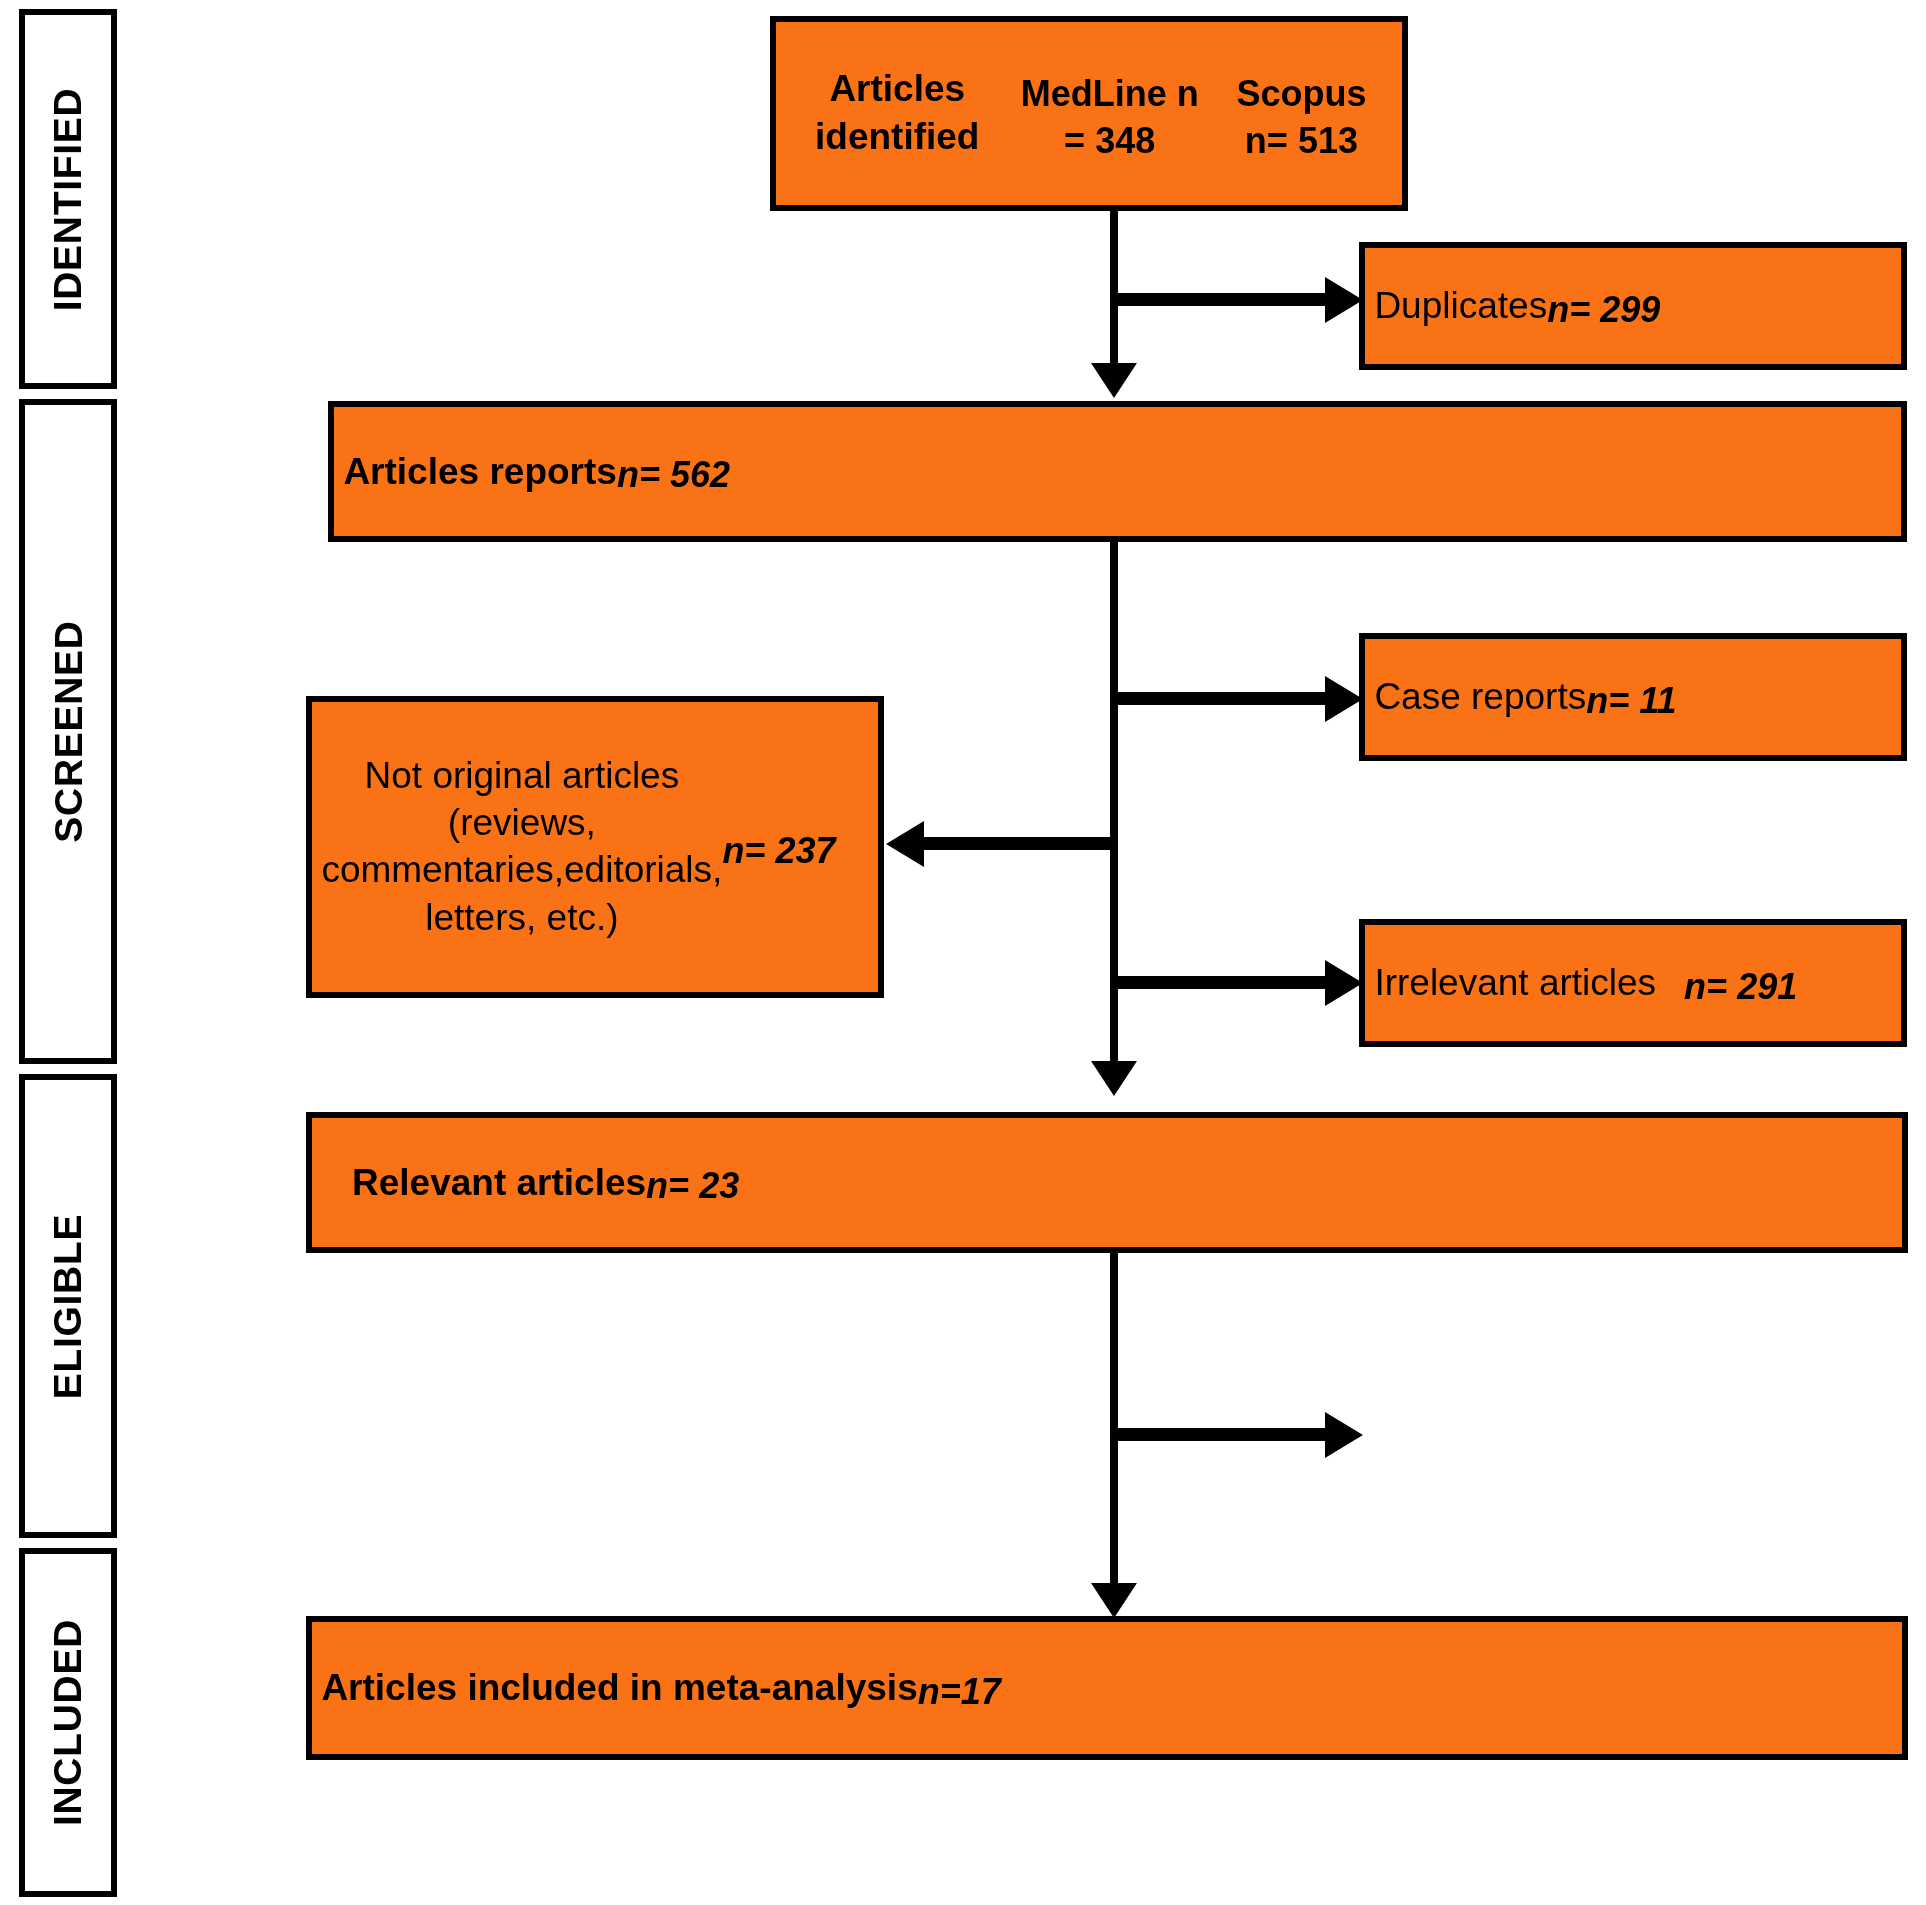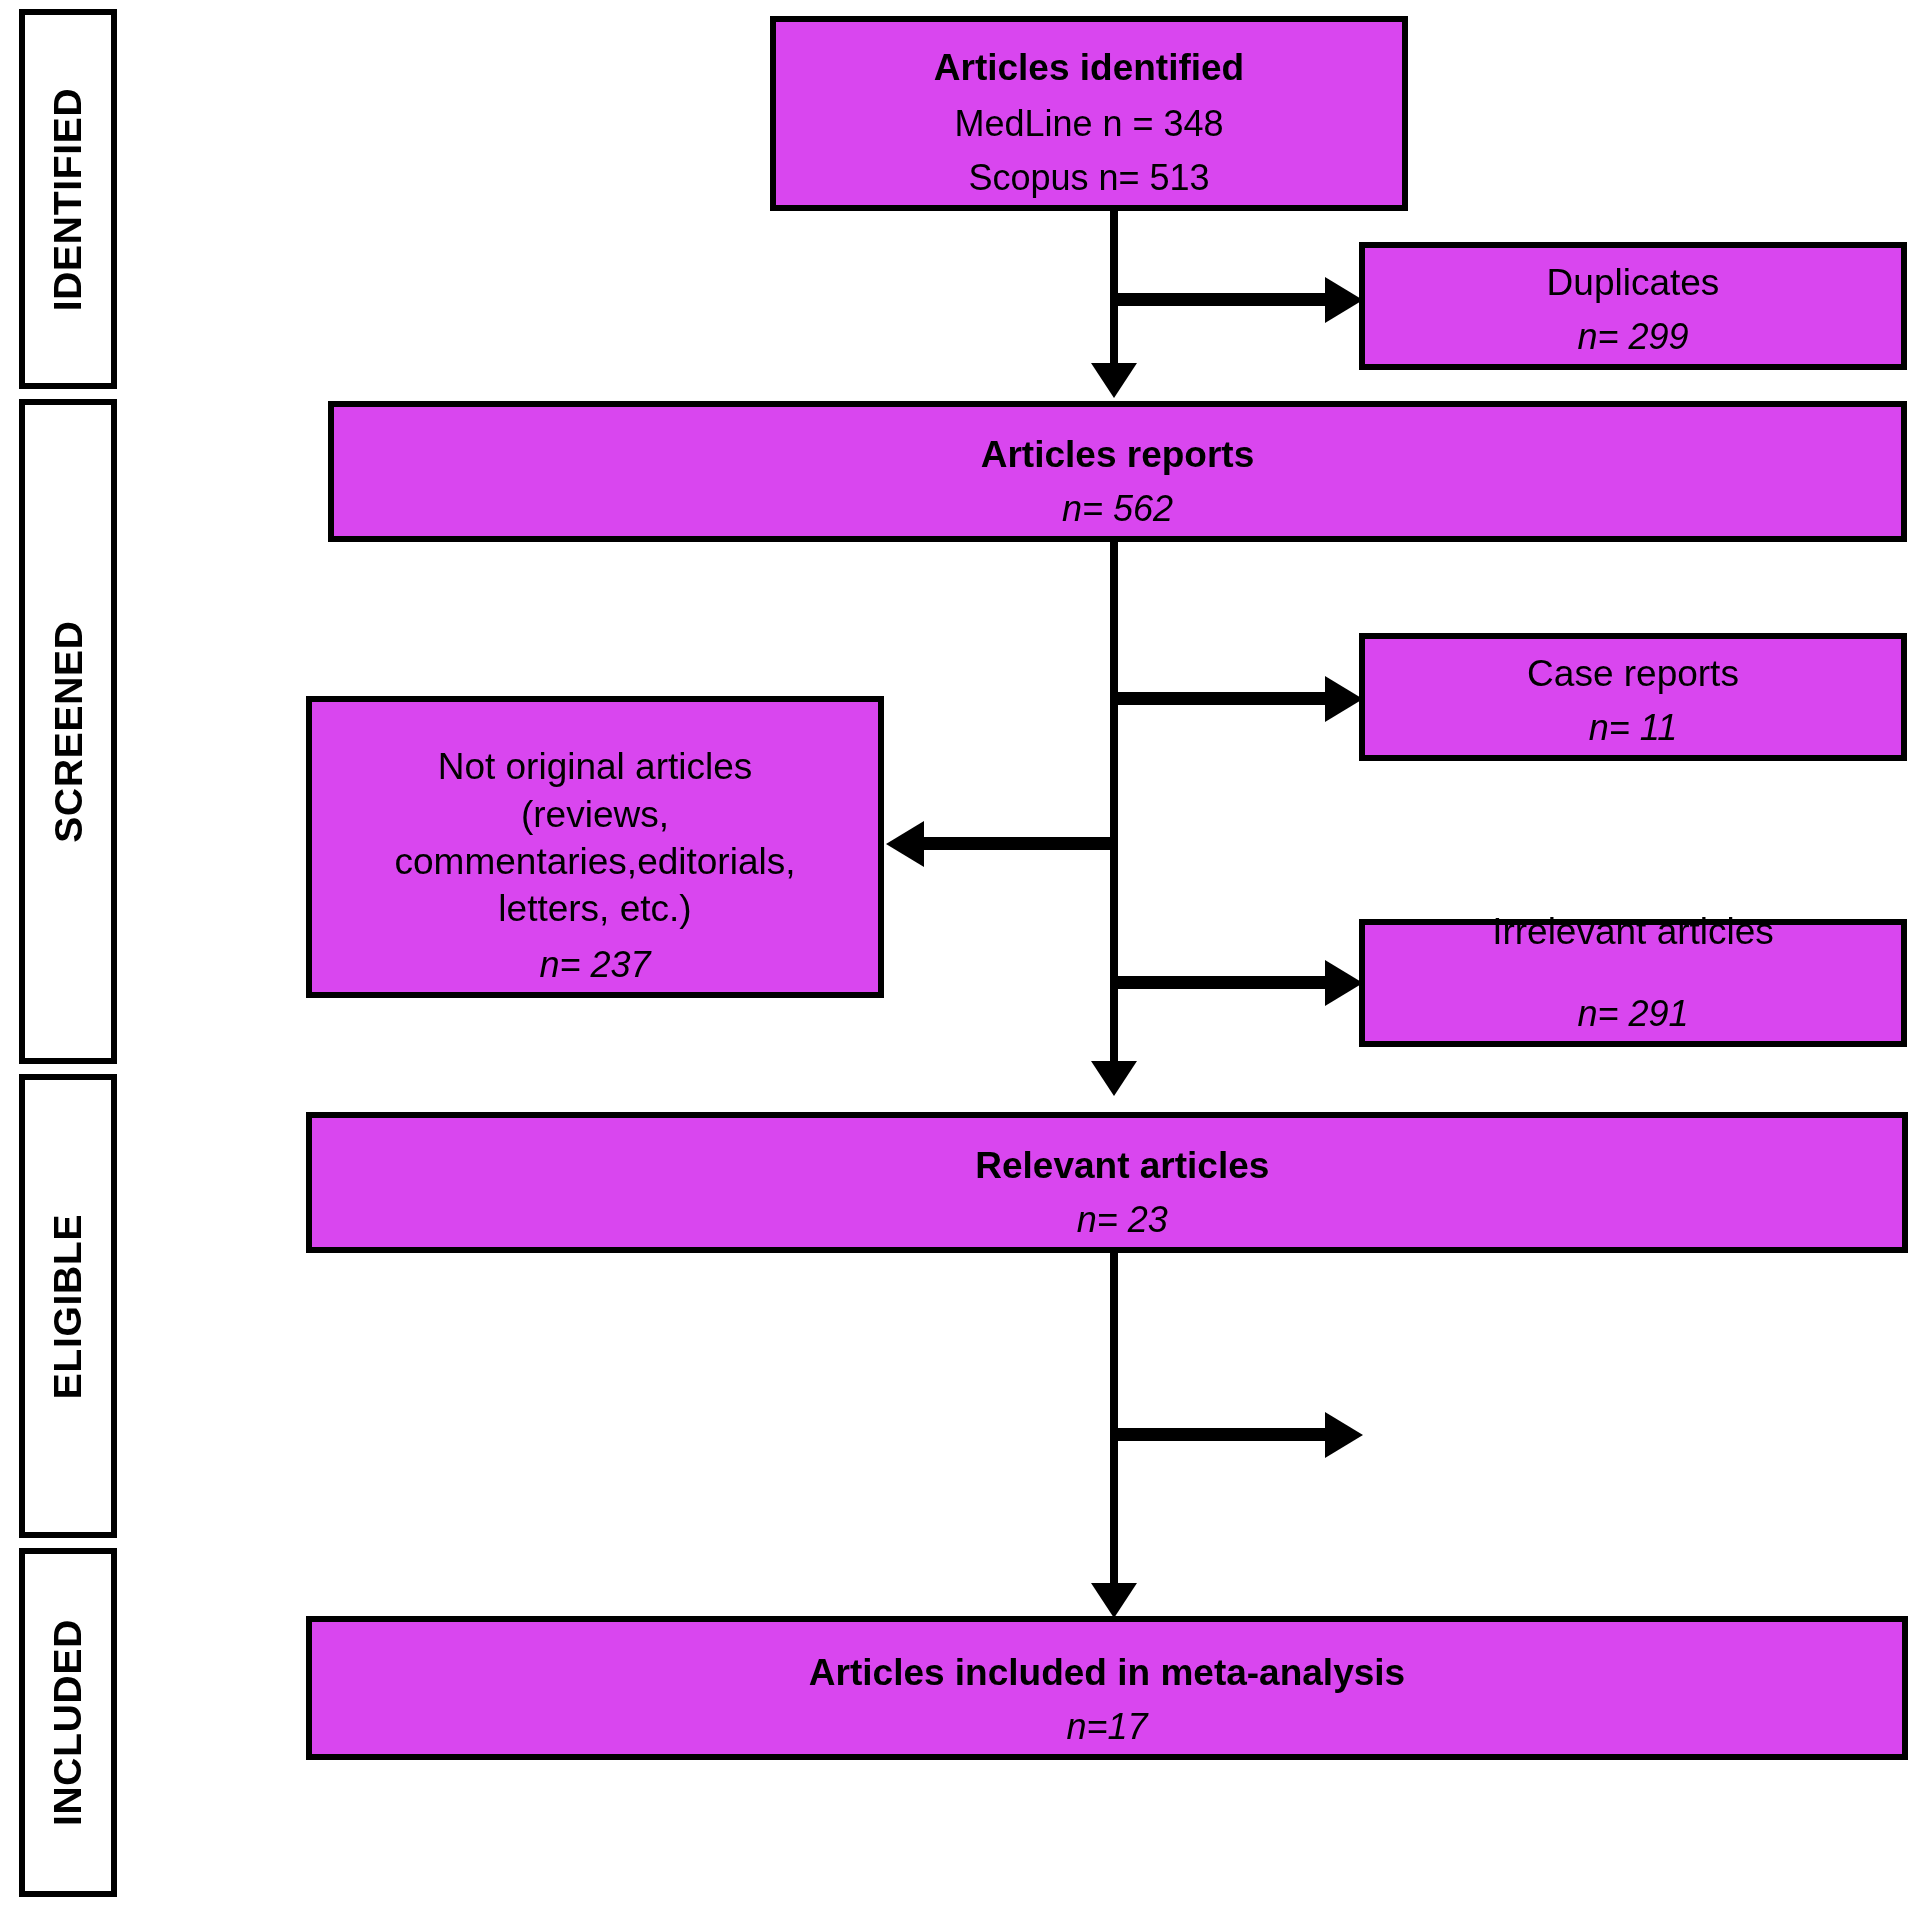--- a/index.html
+++ b/index.html
@@ -36,42 +36,43 @@
     font-weight: bold;
     font-size: 39px;
     letter-spacing: 0.7px;
     line-height: 1;
   }
 
   
   .node {
     position: absolute;
     border: 6px solid #000000;
-    background: #d946ef;
+    background: #f97316;
     box-sizing: border-box;
     display: flex;
-    flex-direction: column;
+    flex-direction: row;
     align-items: center;
-    justify-content: flex-end;
+    justify-content: flex-start;
     text-align: center;
     padding: 4px 9.4px;
   }
   .node .title {
     font-size: 37px;
     line-height: 1.28;
     white-space: pre-line;
   }
   .node.bold .title {
     font-weight: bold;
   }
   .node .count {
     font-size: 36px;
     font-style: italic;
     line-height: 1.28;
     margin-top: 8px;
+    font-weight: bold;
   }
   .node.multiline .title {
     margin-bottom: 1.3px;
   }
 
   
   .vline {
     position: absolute;
     background: #000000;
     width: 8px;

